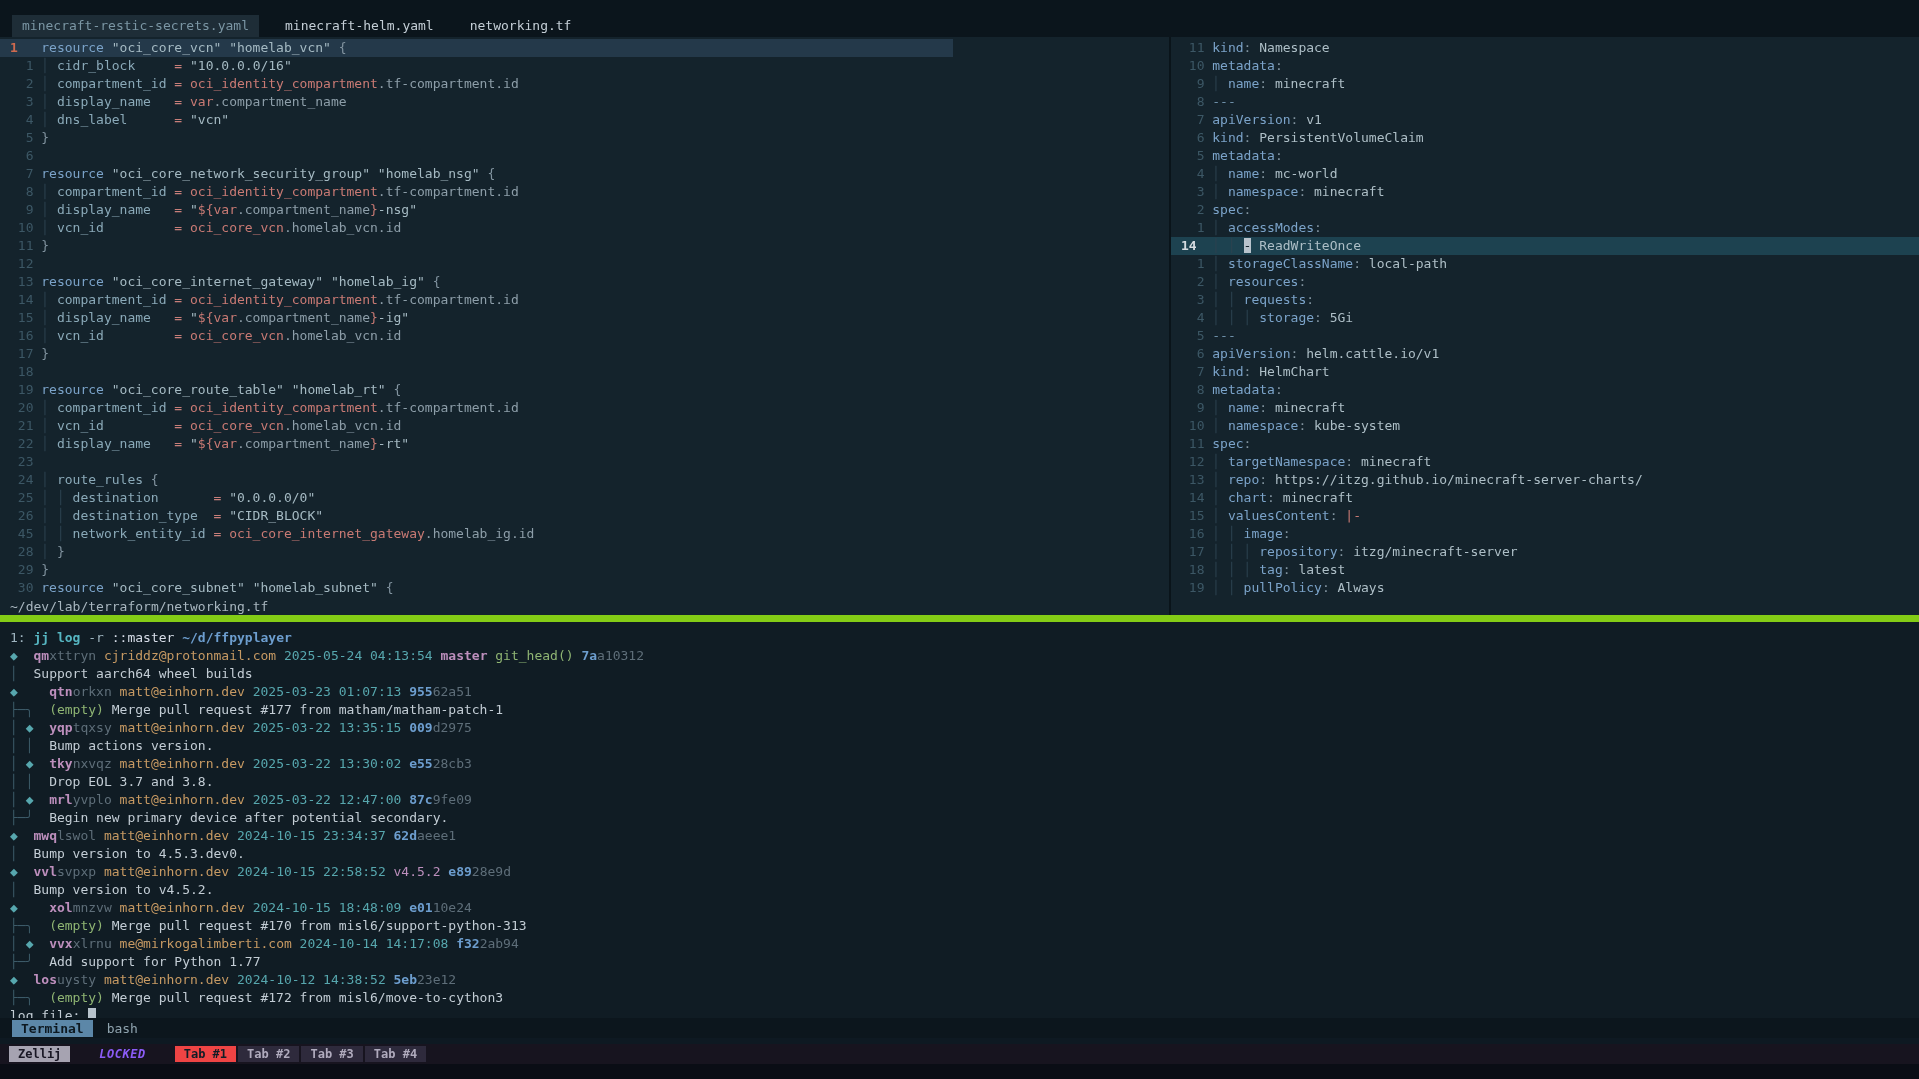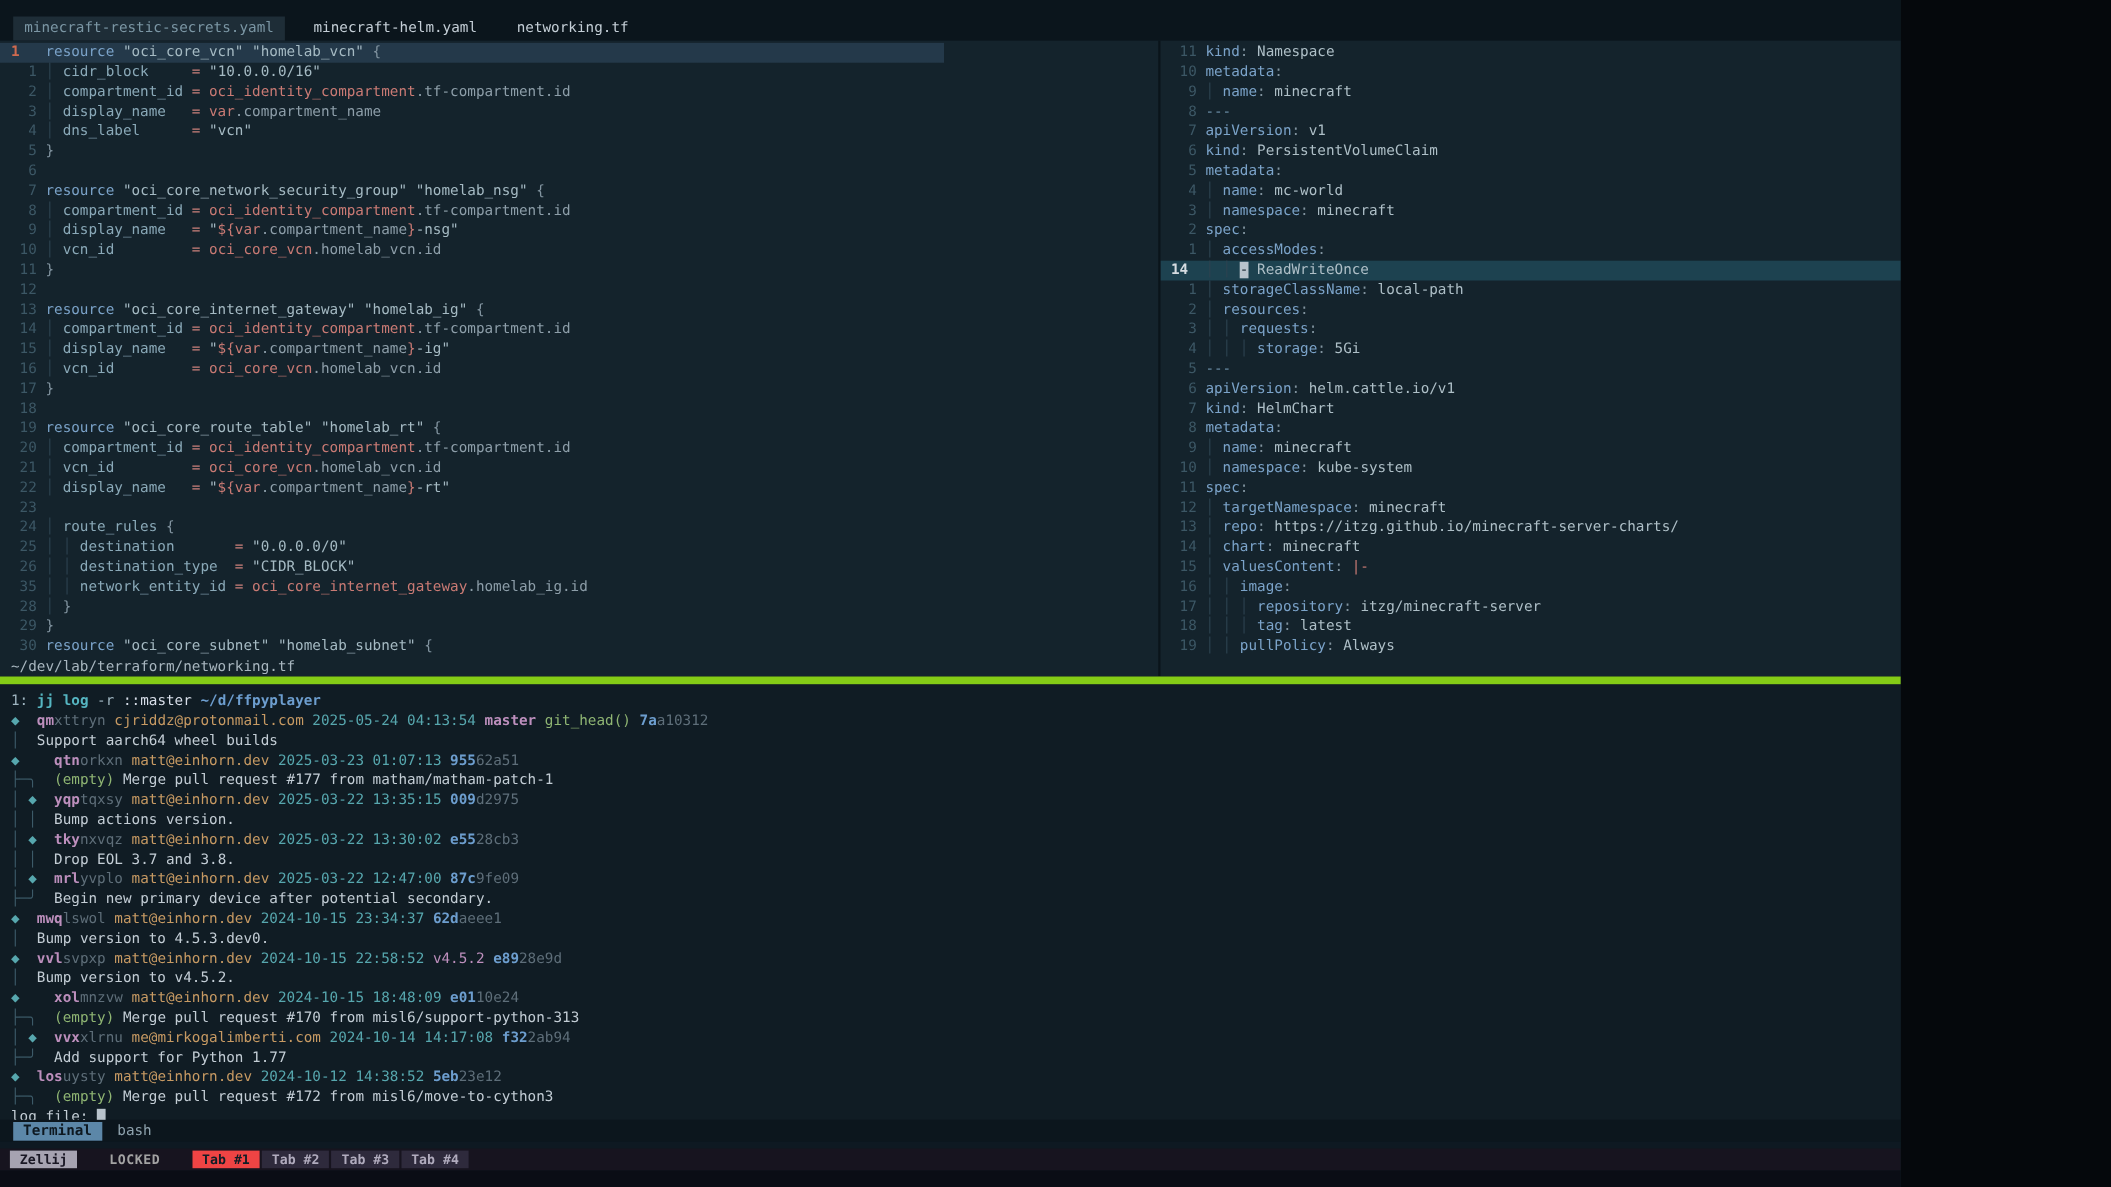--- a/index.html
+++ b/index.html
@@ -1,18 +1,18 @@
 <!DOCTYPE html>
 <html><head>
 <meta charset="utf-8">
 <style>
   * { margin:0; padding:0; box-sizing:border-box; }
   html,body { background:#05080c; }
   .screen {
-    position:relative; width:1728px; height:1079px; overflow:hidden;
+    position:relative; width:1919px; height:1079px; overflow:hidden;
     display:flex; flex-direction:column;
     font-family:"DejaVu Sans Mono","Liberation Mono",monospace;
     font-size:13px; color:#b8c3cc; background:#101c24;
   }
   
   .bufferline { height:37px; background:#0b151c; display:flex; align-items:flex-end; padding:0 0 0 12px; gap:16px; flex:none; }
   .btab { display:inline-block; padding:3px 10px 4px 10px; color:#c4ced6; white-space:pre; }
   .btab.bactive { background:#1e2d37; color:#7b96a4; }
   
   .editors { display:flex; height:578px; flex:none; }
@@ -67,21 +67,21 @@
   .sg-cblk { background:#b8c3cc; color:#101c24; }
   
   .termbar { height:20px; background:#0c161d; display:flex; align-items:center; padding-left:12px; gap:14px; flex:none; }
   .term-chip { background:#5c87a8; color:#0d1820; padding:1px 9px; font-weight:bold; }
   .termbar-other { color:#8fa3ae; }
   
   .spacer { flex:1 1 auto; background:#0e1922; }
   .zellijbar { height:20px; background:#17141f; display:flex; align-items:center; padding-left:9px; gap:20px; font-size:12px; font-weight:bold; flex:none; }
   .chip { display:inline-block; padding:1px 9px; white-space:pre; }
   .z-app { background:#a6a3b1; color:#191724; }
-  .z-mode { color:#a3a3a3; background:transparent; letter-spacing:.5px; }
+  .z-mode { color:#8b5cf6; background:transparent; letter-spacing:.5px;font-style:italic; }
   .ztab { background:#2e2a3c; color:#b0abbd; margin-right:2px; }
   .ztab.zactive { background:#ef4444; color:#0f1d26;text-align:center; }
   .bottom-strip { height:15px; background:#0a0d15; flex:none; }
 </style>
 </head>
 <body>
 
 <div class="screen">
 
   <div class="bufferline">
@@ -113,21 +113,21 @@
           <div class="crow"><span class="gut">17</span><span class="ctext"><span class="sg-br">}</span></span></div>
           <div class="crow"><span class="gut">18</span><span class="ctext"></span></div>
           <div class="crow"><span class="gut">19</span><span class="ctext"><span class="sg-kw">resource</span><span class="sg-pl"> </span><span class="sg-str">"oci_core_route_table"</span><span class="sg-pl"> </span><span class="sg-str">"homelab_rt"</span><span class="sg-pl"> </span><span class="sg-br">{</span></span></div>
           <div class="crow"><span class="gut">20</span><span class="ctext"><span class="sg-g">│ </span><span class="sg-prop">compartment_id</span><span class="sg-pl"> </span><span class="sg-op">=</span><span class="sg-pl"> </span><span class="sg-ref">oci_identity_compartment</span><span class="sg-refd">.tf-compartment.id</span></span></div>
           <div class="crow"><span class="gut">21</span><span class="ctext"><span class="sg-g">│ </span><span class="sg-prop">vcn_id</span><span class="sg-pl">         </span><span class="sg-op">=</span><span class="sg-pl"> </span><span class="sg-ref">oci_core_vcn</span><span class="sg-refd">.homelab_vcn.id</span></span></div>
           <div class="crow"><span class="gut">22</span><span class="ctext"><span class="sg-g">│ </span><span class="sg-prop">display_name</span><span class="sg-pl">   </span><span class="sg-op">=</span><span class="sg-pl"> </span><span class="sg-str">"</span><span class="sg-itp">${</span><span class="sg-ref">var</span><span class="sg-refd">.compartment_name</span><span class="sg-itp">}</span><span class="sg-str">-rt"</span></span></div>
           <div class="crow"><span class="gut">23</span><span class="ctext"></span></div>
           <div class="crow"><span class="gut">24</span><span class="ctext"><span class="sg-g">│ </span><span class="sg-prop">route_rules</span><span class="sg-pl"> </span><span class="sg-br">{</span></span></div>
           <div class="crow"><span class="gut">25</span><span class="ctext"><span class="sg-g">│ </span><span class="sg-g">│ </span><span class="sg-prop">destination</span><span class="sg-pl">       </span><span class="sg-op">=</span><span class="sg-pl"> </span><span class="sg-str">"0.0.0.0/0"</span></span></div>
           <div class="crow"><span class="gut">26</span><span class="ctext"><span class="sg-g">│ </span><span class="sg-g">│ </span><span class="sg-prop">destination_type</span><span class="sg-pl">  </span><span class="sg-op">=</span><span class="sg-pl"> </span><span class="sg-str">"CIDR_BLOCK"</span></span></div>
-          <div class="crow"><span class="gut">35</span><span class="ctext"><span class="sg-g">│ </span><span class="sg-g">│ </span><span class="sg-prop">network_entity_id</span><span class="sg-pl"> </span><span class="sg-op">=</span><span class="sg-pl"> </span><span class="sg-ref">oci_core_internet_gateway</span><span class="sg-refd">.homelab_ig.id</span></span></div>
+          <div class="crow"><span class="gut">45</span><span class="ctext"><span class="sg-g">│ </span><span class="sg-g">│ </span><span class="sg-prop">network_entity_id</span><span class="sg-pl"> </span><span class="sg-op">=</span><span class="sg-pl"> </span><span class="sg-ref">oci_core_internet_gateway</span><span class="sg-refd">.homelab_ig.id</span></span></div>
           <div class="crow"><span class="gut">28</span><span class="ctext"><span class="sg-g">│ </span><span class="sg-br">}</span></span></div>
           <div class="crow"><span class="gut">29</span><span class="ctext"><span class="sg-br">}</span></span></div>
           <div class="crow"><span class="gut">30</span><span class="ctext"><span class="sg-kw">resource</span><span class="sg-pl"> </span><span class="sg-str">"oci_core_subnet"</span><span class="sg-pl"> </span><span class="sg-str">"homelab_subnet"</span><span class="sg-pl"> </span><span class="sg-br">{</span></span></div>
         </div>
       <div class="statusline">~/dev/lab/terraform/networking.tf</div>
     </div>
     <div class="pane pane-right">
       <div class="code" id="code-right">
           <div class="crow"><span class="gut">11</span><span class="ctext"><span class="sg-key">kind</span><span class="sg-br">:</span><span class="sg-pl"> </span><span class="sg-val">Namespace</span></span></div>
           <div class="crow"><span class="gut">10</span><span class="ctext"><span class="sg-key">metadata</span><span class="sg-br">:</span></span></div>

